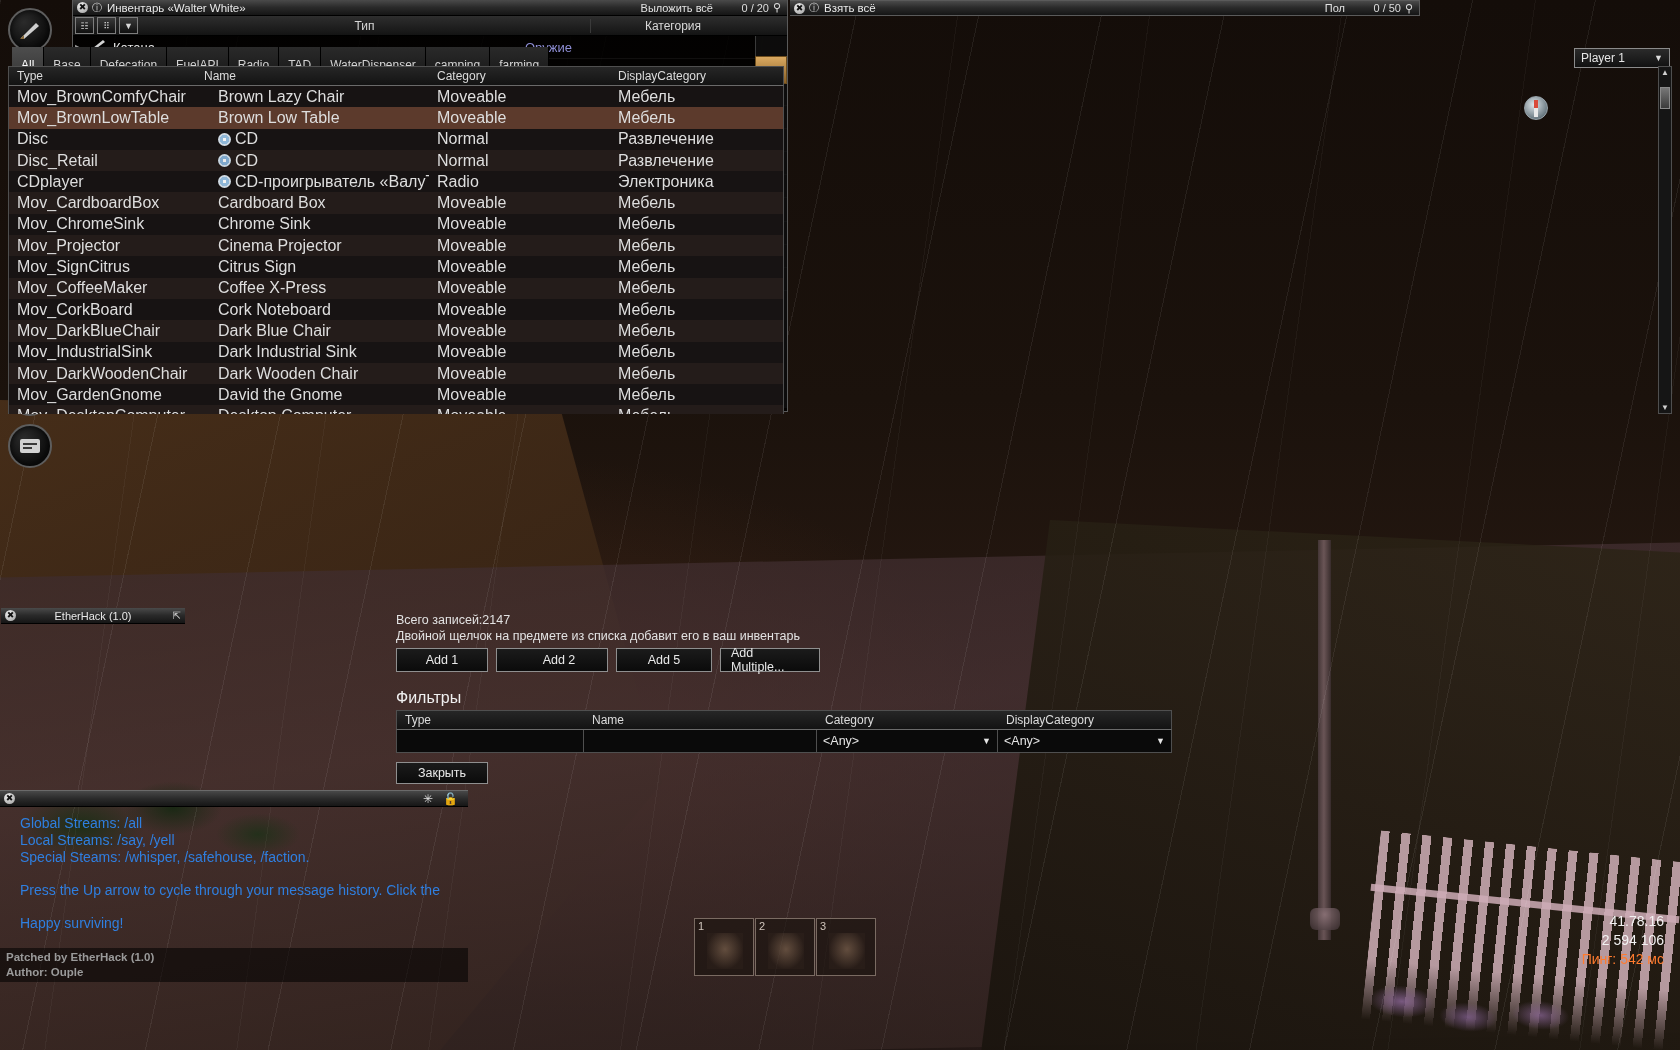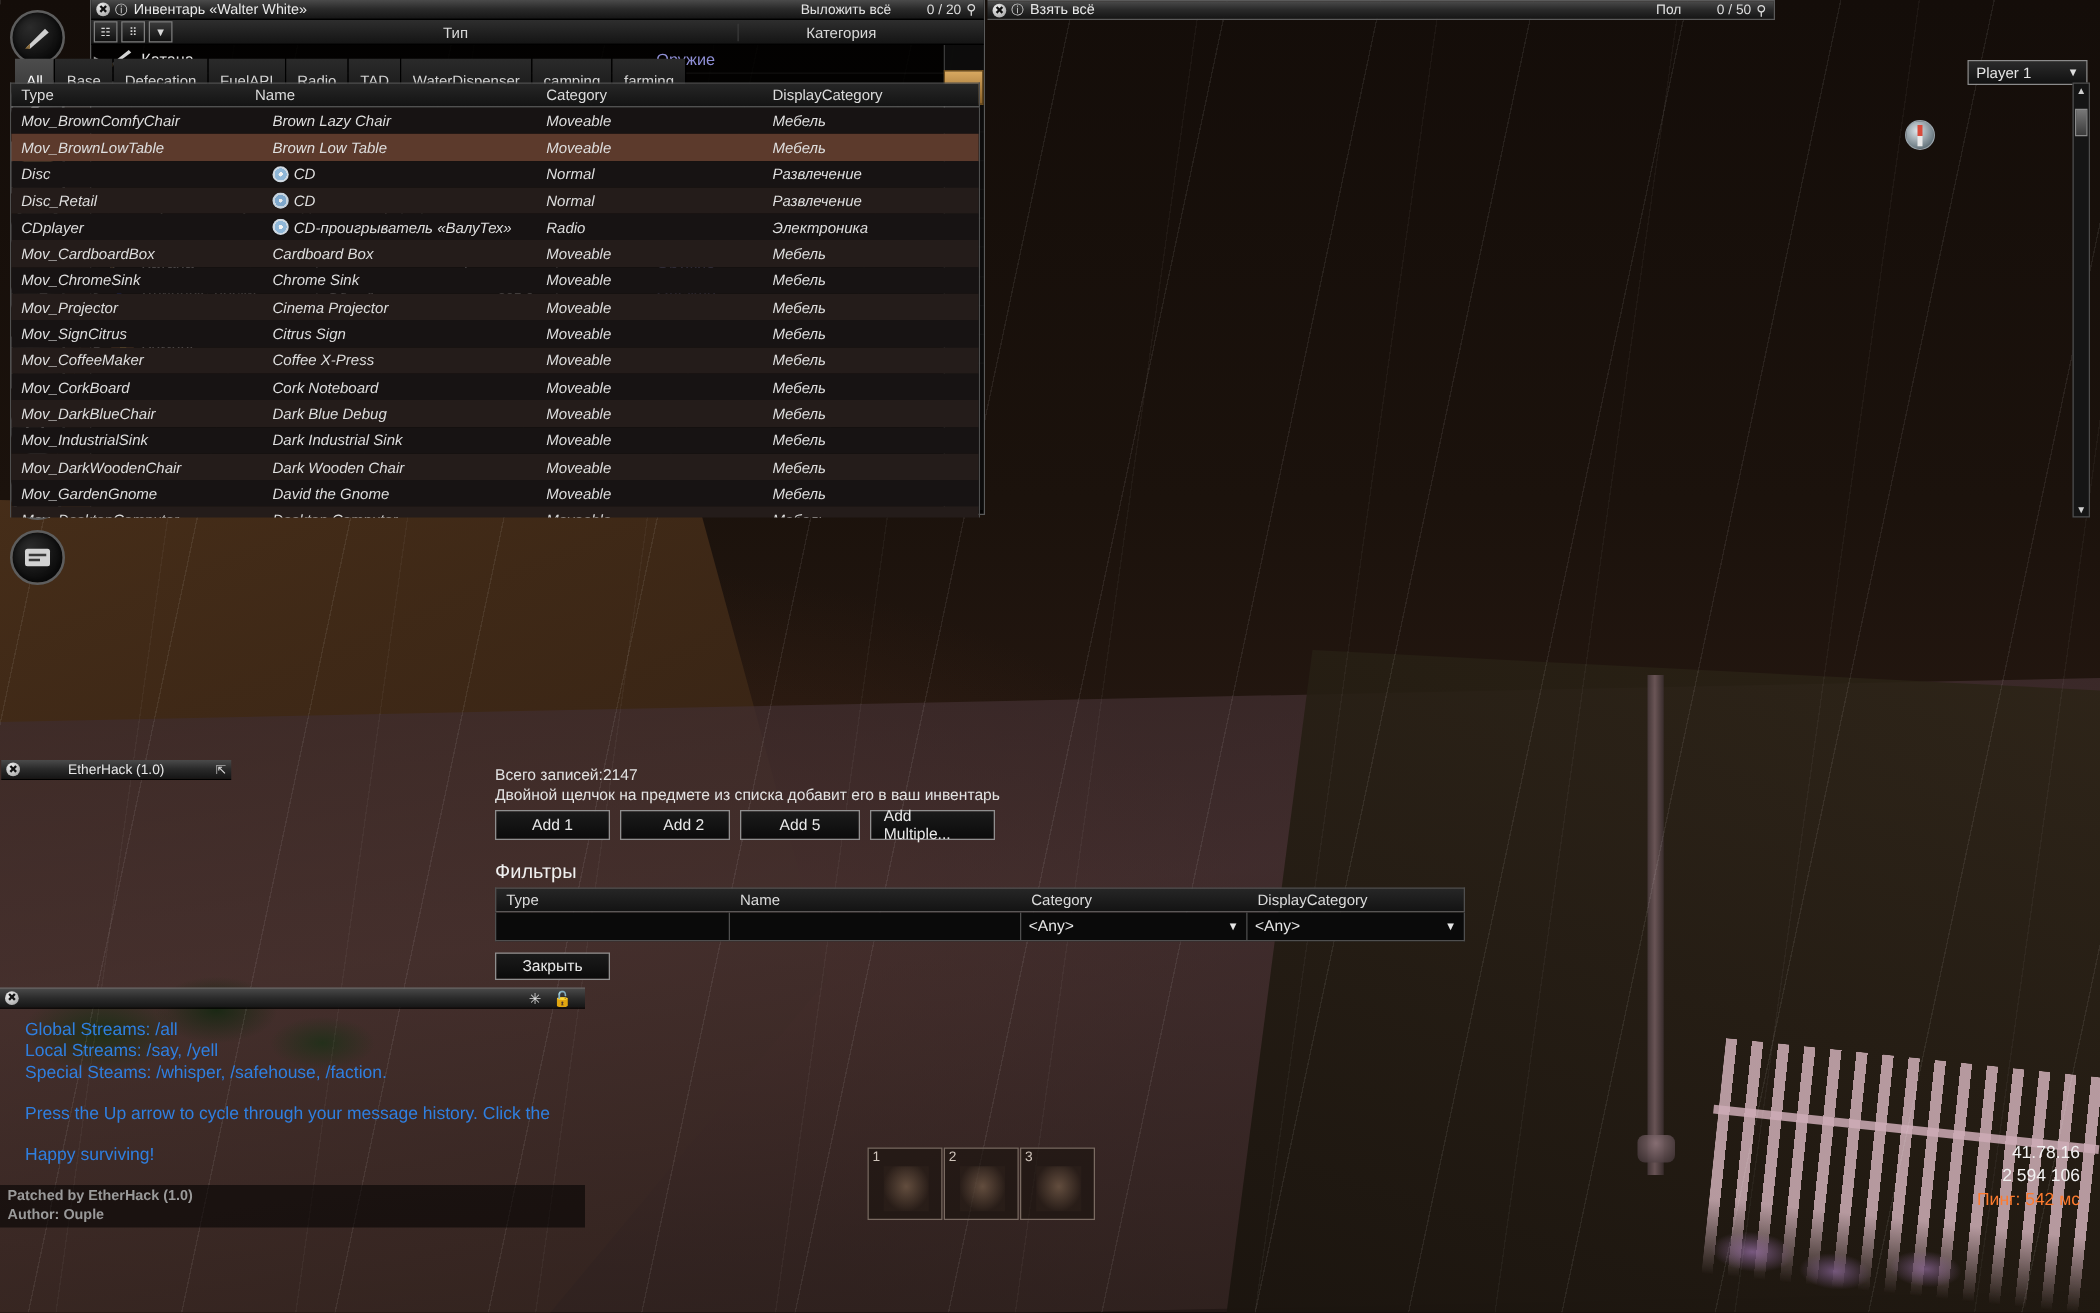--- a/index.html
+++ b/index.html
@@ -202,21 +202,21 @@
 
   .tbl { position: absolute; left: 8px; top: 66px; width: 776px; }
   .tbl-head { display:flex; height: 20px; background: linear-gradient(180deg,#262626,#131313);
     border: 1px solid #4f4f4f; border-bottom: 1px solid #6a6a6a; }
   .th { font-size: 12px; color: #dcdcdc; padding: 2px 0 0 8px; }
   .c1 { flex: 0 0 187px; }
   .c2 { flex: 0 0 233px; }
   .c3 { flex: 0 0 181px; }
   .c4 { flex: 1 1 auto; }
   .tbl-body { border-left:1px solid #4f4f4f; border-right:1px solid #4f4f4f; height: 328px; overflow:hidden; position:relative;}
-  .tr { display: flex; height: 21.3px; align-items: center; font-size: 12px; color: #dedede; font-style: italic; }
+  .tr { display: flex; height: 21.3px; align-items: center; font-size: 16px; color: #dedede; }
   .tr.odd  { background: #171313; }
   .tr.even { background: #241c1a; }
   .tr.sel  { background: #5c3a2c; }
   .td { padding-left: 8px; overflow:hidden; white-space: nowrap; }
   .td.nm { padding-left: 22px; display:flex; align-items:center; gap:4px;}
   .cdico { width: 13px; height: 13px; border-radius:50%;
     background: radial-gradient(circle at 50% 50%, #f3f3f3 0 18%, #8fb7d8 19% 52%, #cfd9e2 53% 80%, #6b8ba5 81% 100%);
     box-shadow: 0 0 1px #000; flex: 0 0 auto; }
   .cdico.b { background: radial-gradient(circle at 50% 50%, #eaeaea 0 16%, #7fa8cc 17% 50%, #c6d3de 51% 78%, #5d7e99 79% 100%); }
 
@@ -229,21 +229,21 @@
 
   .tot { position: absolute; left: 396px; top: 613px; font-size: 12.5px; color: #e2e2e2; }
   .hint { position: absolute; left: 396px; top: 629px; font-size: 12.5px; color: #e2e2e2; }
 
   .addrow { position: absolute; left: 396px; top: 648px; display:flex; gap: 8px; }
   .btn {
     border: 1px solid #8f8f8f; background: linear-gradient(180deg,#1b1b1b,#0b0b0b);
     color: #e9e9e9; font-size: 12.5px; height: 24px; padding: 0 10px;
     display:flex; align-items:center; justify-content:center;
   }
-  .btn.w1 { width: 92px; } .btn.w2 { width: 88px; padding-left: 24px; } .btn.w3 { width: 96px; } .btn.w4 { width: 100px; }
+  .btn.w1 { width: 92px; } .btn.w2 { width: 112px; padding-left: 24px; } .btn.w3 { width: 96px; } .btn.w4 { width: 100px; }
 
   .filt-h { position:absolute; left: 396px; top: 689px; color:#f0f0f0; font-size: 16px; }
   .filt-tbl { position: absolute; left: 396px; top: 710px; width: 776px; }
   .filt-row { display:flex; height: 23px; border: 1px solid #4f4f4f; border-top: none;
               background: #0a0a0a; }
   .fcell { border-right: 1px solid #4f4f4f; display:flex; align-items:center; padding: 0 6px; font-size: 12.5px; color:#e6e6e6;gap:19px;}
   .fcell:last-child { border-right: none; }
   .fcell .cv { margin-left:auto; font-size: 9px; }
   .closebtn { position: absolute; left: 396px; top: 762px; width: 92px; height: 22px;
     border: 1px solid #8f8f8f; background: linear-gradient(180deg,#1b1b1b,#0b0b0b);
@@ -635,21 +635,21 @@
             <div class="td c1">Mov_CorkBoard</div>
             <div class="td c2 nm">
               <span>Cork Noteboard</span>
             </div>
             <div class="td c3">Moveable</div>
             <div class="td c4">Мебель</div>
           </div>
           <div class="tr even">
             <div class="td c1">Mov_DarkBlueChair</div>
             <div class="td c2 nm">
-              <span>Dark Blue Debug</span>
+              <span>Dark Blue Chair</span>
             </div>
             <div class="td c3">Moveable</div>
             <div class="td c4">Мебель</div>
           </div>
           <div class="tr odd">
             <div class="td c1">Mov_IndustrialSink</div>
             <div class="td c2 nm">
               <span>Dark Industrial Sink</span>
             </div>
             <div class="td c3">Moveable</div>

